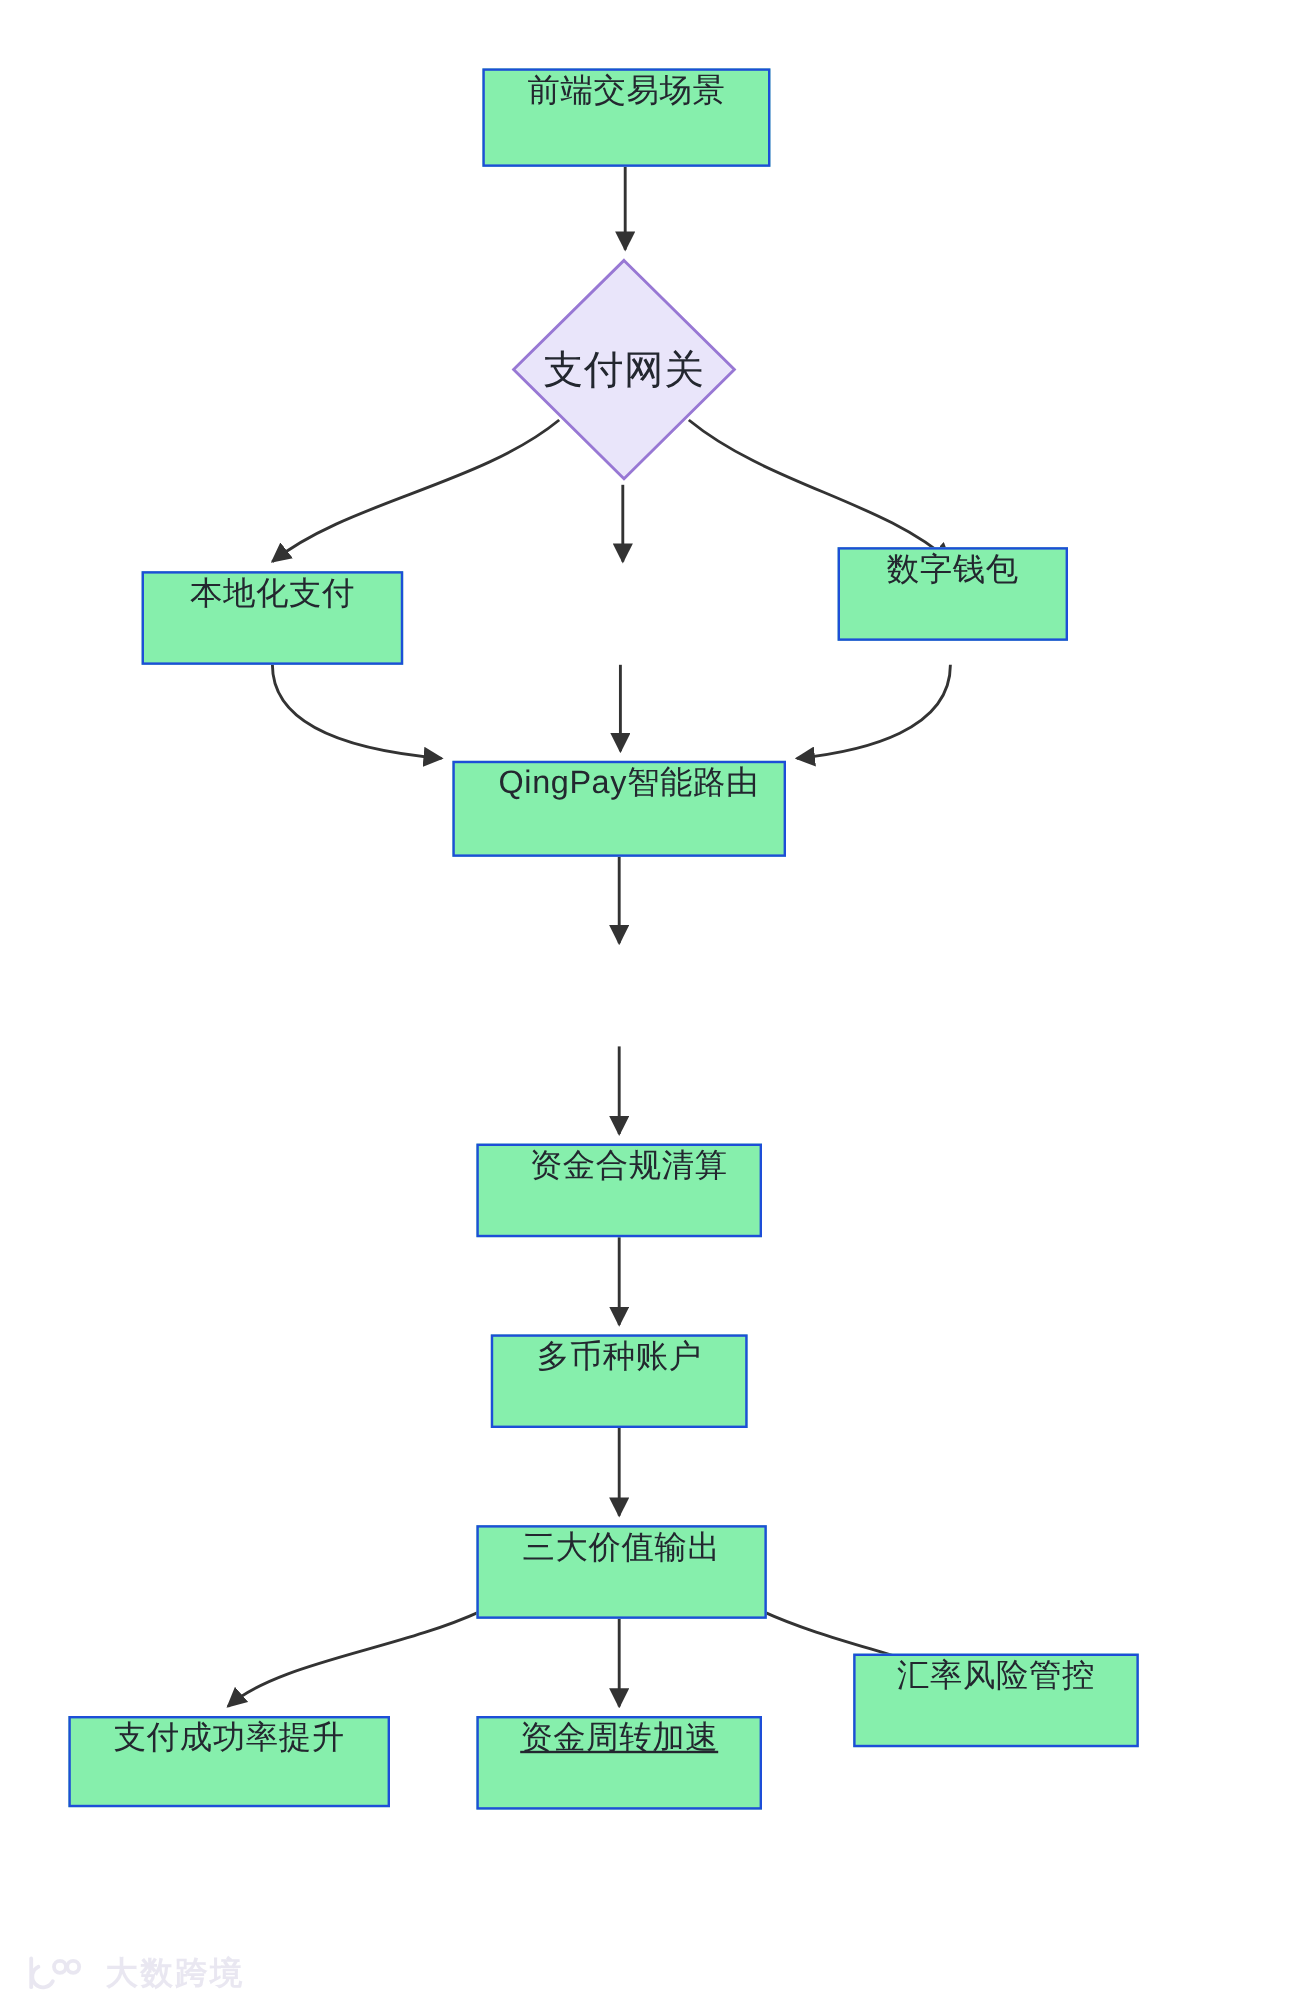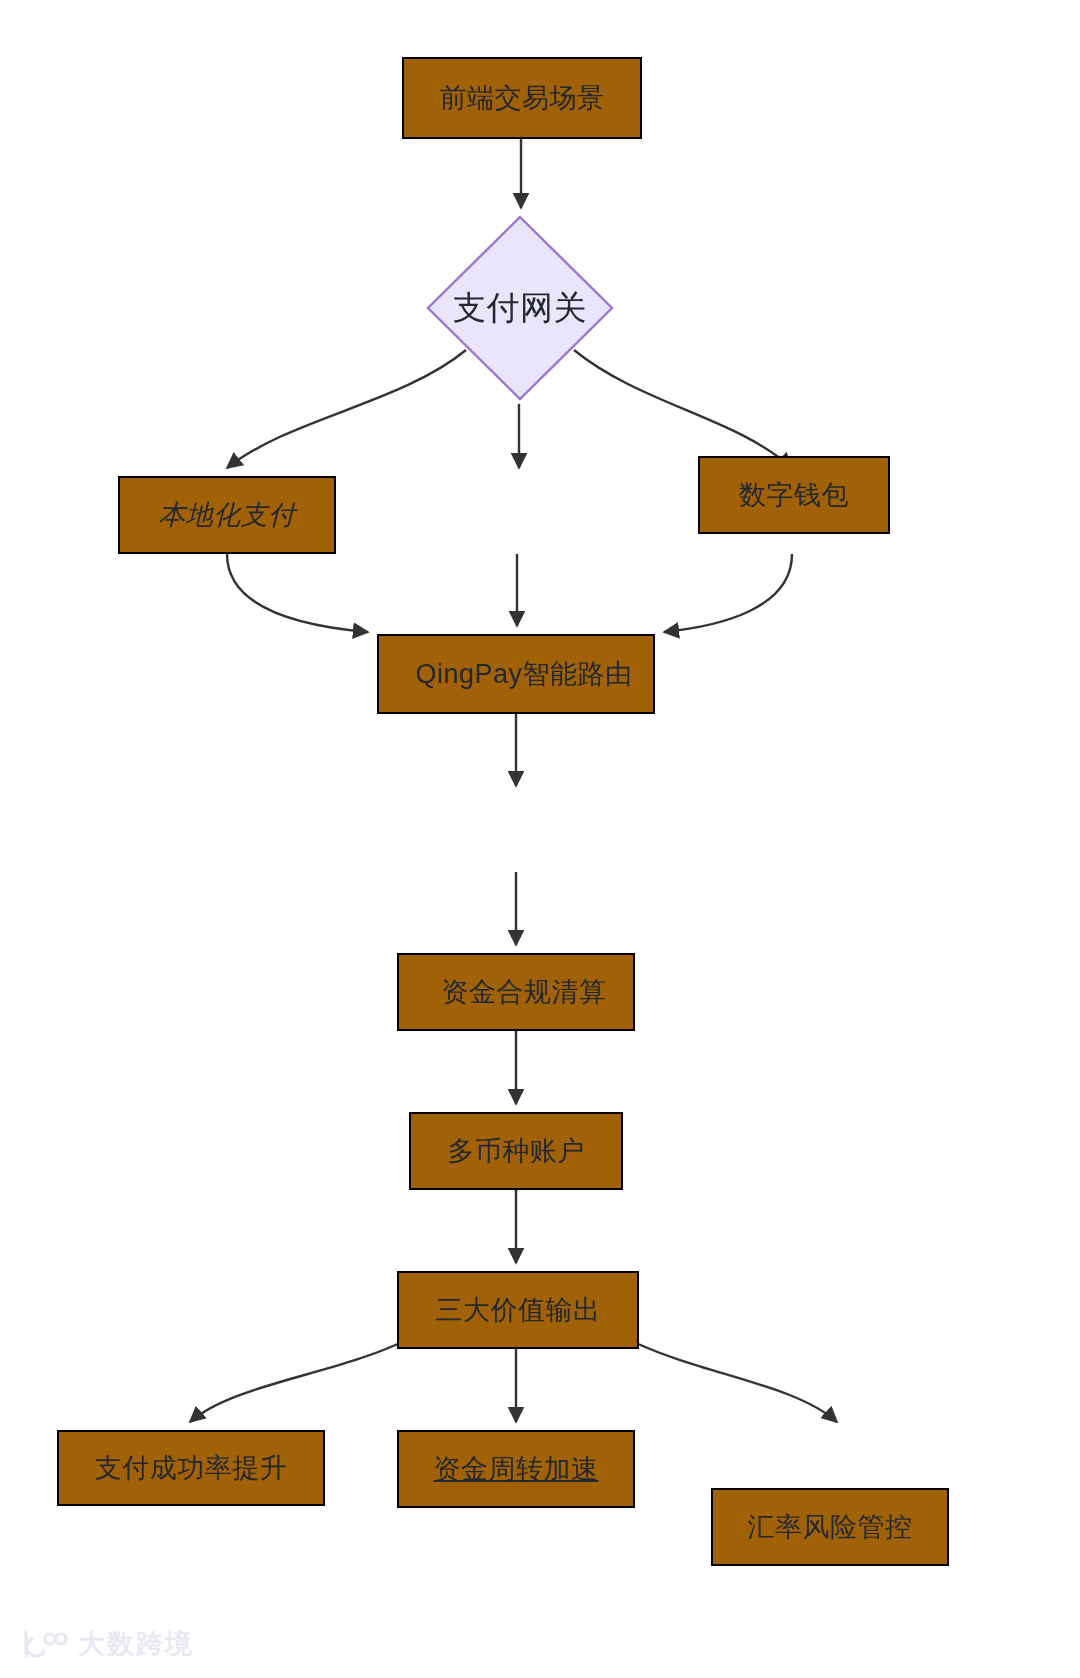--- a/index.html
+++ b/index.html
@@ -24,24 +24,24 @@
     position: absolute;
     left: 0;
     top: 0;
     width: 1080px;
     height: 1678px;
     pointer-events: none;
   }
   .node {
     position: absolute;
     box-sizing: border-box;
-    background: #a16207;
-    border: 2px solid #000000;
+    background: #86efac;
+    border: 2px solid #1d4ed8;
     display: flex;
-    align-items: center;
+    align-items: flex-start;
     justify-content: center;
     color: #23272f;
     font-size: 27px;
     line-height: 1.2;
     letter-spacing: 0.5px;
     white-space: nowrap;
   }
   .node-label {
     display: block;
   }
@@ -66,21 +66,21 @@
     letter-spacing: 0.5px;
     white-space: nowrap;
   }
   
   .watermark {
     position: absolute;
     left: 22px;
     bottom: 16px;
     display: flex;
     align-items: center;
-    gap: 10px;
+    gap: 20px;
     opacity: 0.55;
   }
   .wm-text {
     font-size: 27px;
     font-weight: bold;
     color: #d8d5e6;
     letter-spacing: 2px;
   }
   .wm-logo {
     width: 46px;
@@ -134,21 +134,21 @@
     <span class="node-label">前端交易场景</span>
   </div>
 
   <div class="decision-wrap" style="left:426px; top:215px; width:188px; height:186px;">
     <svg class="decision-shape" viewBox="0 0 188 186" xmlns="http://www.w3.org/2000/svg" preserveAspectRatio="none">
       <polygon points="94,2 186,93 94,184 2,93" fill="#e9e5fa" stroke="#9878d4" stroke-width="2.4"></polygon>
     </svg>
     <span class="decision-label">支付网关</span>
   </div>
 
-  <div class="node" style="left:118px; top:476px; width:218px; height:78px;font-style:italic;">
+  <div class="node" style="left:118px; top:476px; width:218px; height:78px;">
     <span class="node-label">本地化支付</span>
   </div>
 
 
   <div class="node" style="left:698px; top:456px; width:192px; height:78px;">
     <span class="node-label">数字钱包</span>
   </div>
 
   <div class="node" style="left:377px; top:634px; width:278px; height:80px;padding-left:16px;">
     <span class="node-label">QingPay智能路由</span>
@@ -168,21 +168,21 @@
   </div>
 
   <div class="node" style="left:57px; top:1430px; width:268px; height:76px;">
     <span class="node-label">支付成功率提升</span>
   </div>
 
   <div class="node" style="left:397px; top:1430px; width:238px; height:78px;text-decoration:underline;">
     <span class="node-label">资金周转加速</span>
   </div>
 
-  <div class="node" style="left:711px; top:1488px; width:238px; height:78px;">
+  <div class="node" style="left:711px; top:1378px; width:238px; height:78px;">
     <span class="node-label">汇率风险管控</span>
   </div>
 
   <div class="watermark">
     <svg class="wm-logo" viewBox="0 0 46 30" xmlns="http://www.w3.org/2000/svg">
       <path d="M4 3 L4 27" stroke="#d8d5e6" stroke-width="3.2" fill="none" stroke-linecap="round"></path>
       <path d="M10 10 A 9 9 0 1 0 22 22" stroke="#d8d5e6" stroke-width="3.2" fill="none" stroke-linecap="round"></path>
       <circle cx="28" cy="10" r="5" fill="none" stroke="#d8d5e6" stroke-width="3.2"></circle>
       <circle cx="39" cy="10" r="5" fill="none" stroke="#d8d5e6" stroke-width="3.2"></circle>
     </svg>

